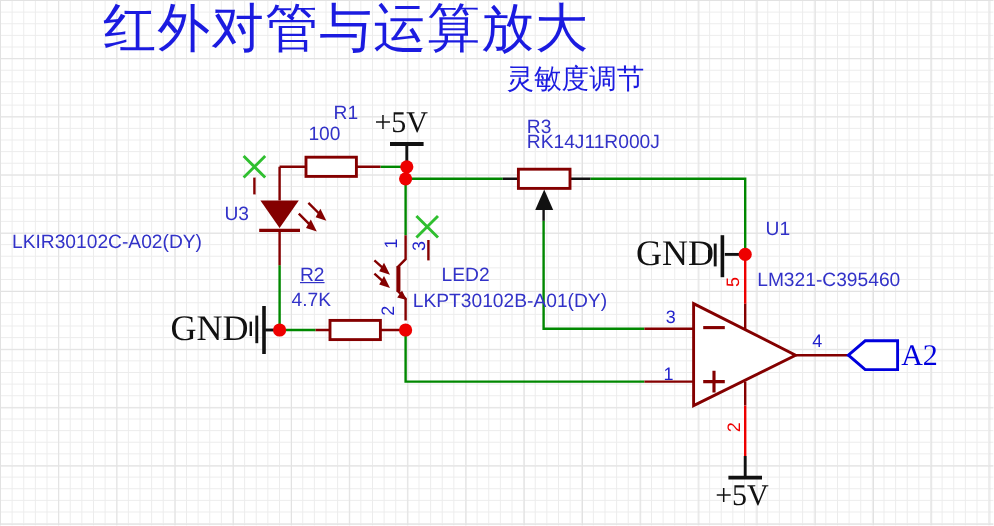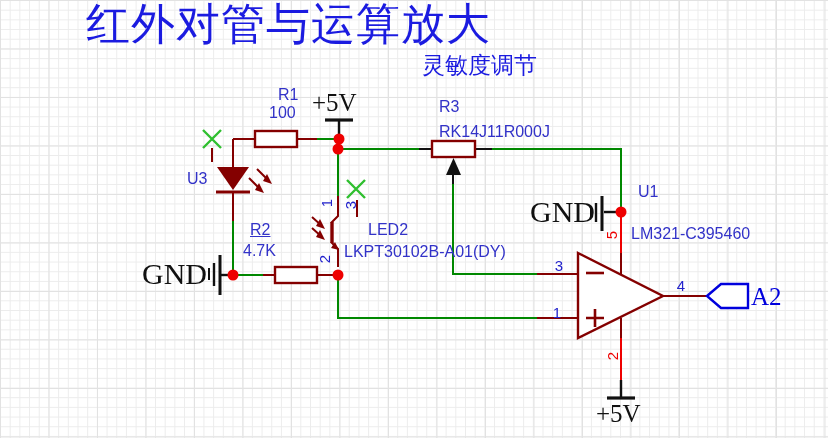--- a/index.html
+++ b/index.html
@@ -134,26 +134,27 @@
       <circle cx="233" cy="275" r="5.5"></circle>
       <circle cx="338" cy="275" r="5.5"></circle>
       <circle cx="621" cy="212" r="5.5"></circle>
     </g>
   </svg>
 
   <div class="lbl subtitle" style="left:422px;top:53px;">灵敏度调节</div>
   <div class="lbl title" style="left:86px;top:1px;">红外对管与运算放大</div>
 
   <div class="lbl blue" style="left:254px;top:87px;padding-left:24px;">R1</div>
-  <div class="lbl blue" style="left:257px;top:105px;margin-left:12px;">100</div>
+  <div class="lbl blue" style="left:257px;top:105px;">100</div>
 
   <div class="lbl blue" style="left:439px;top:99px;">R3</div>
-  <div class="lbl blue" style="left:439px;top:124px;text-align:center;">RK14J11R000J</div>
+  <div class="lbl blue" style="left:439px;top:111px;text-align:center;">RK14J11R000J</div>
 
   <div class="lbl blue" style="left:187px;top:171px;">U3</div>
+  <div class="lbl blue" style="left:10px;top:195px;">LKIR30102C-A02(DY)</div>
 
   <div class="lbl blue" style="left:250px;top:222px;text-decoration:underline;">R2</div>
   <div class="lbl blue" style="left:243px;top:243px;">4.7K</div>
 
   <div class="lbl blue" style="left:341px;top:222px;margin-left:27px;">LED2</div>
   <div class="lbl blue" style="left:344px;top:244px;">LKPT30102B-A01(DY)</div>
 
   <div class="lbl blue" style="left:638px;top:184px;">U1</div>
   <div class="lbl blue" style="left:631px;top:226px;text-align:center;">LM321-C395460</div>
 

